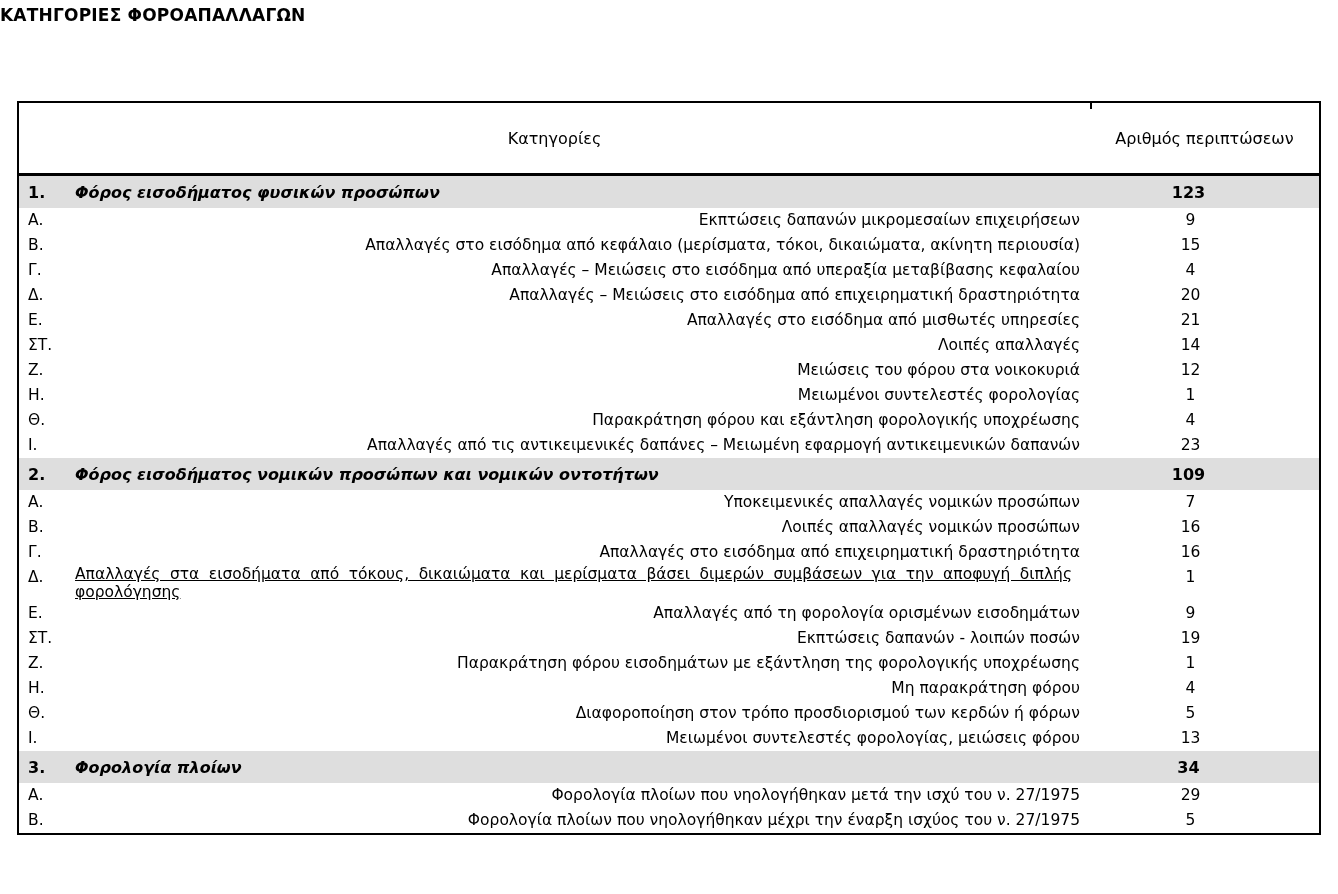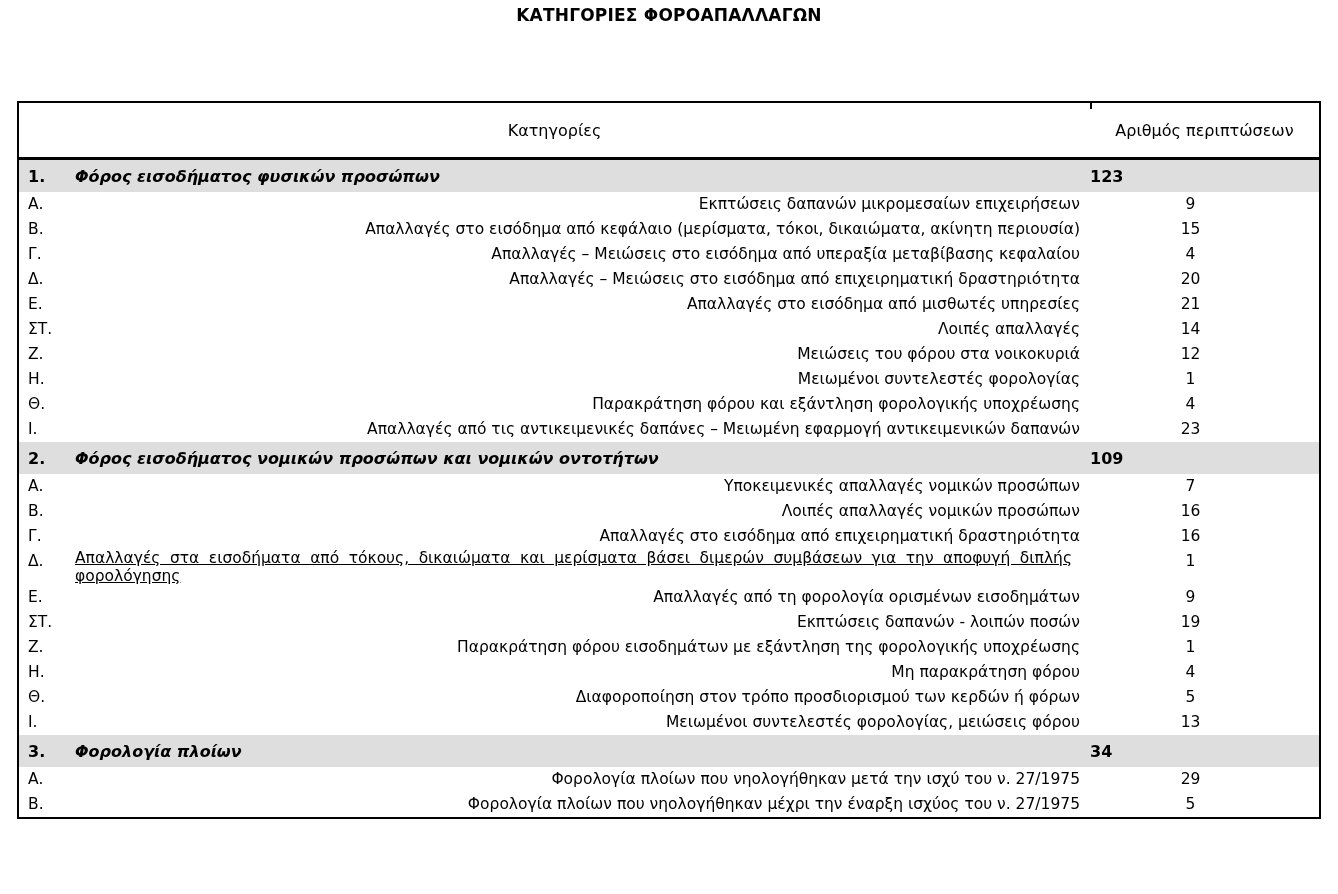--- a/index.html
+++ b/index.html
@@ -15,21 +15,20 @@
     overflow: hidden;
     position: relative;
   }
 
   
   .doc-title {
     position: absolute;
     top: 5px;
     left: 0;
     width: 1338px;
-    text-align: center;
     font-size: 17px;
     font-weight: bold;
     letter-spacing: 0.2px;
   }
 
   
   .table-wrap {
     position: absolute;
     left: 17px;
     top: 101px;
@@ -55,21 +54,21 @@
     border-collapse: collapse;
     width: 100%;
     table-layout: fixed;
   }
   table.fx col.c-num   { width: 52px;  }
   table.fx col.c-label { width: 1019px; }
   table.fx col.c-count { width: 229px; }
 
   
   tr.head-row td {
-    padding: 4px;
+    padding: 12px;
     vertical-align: middle;
     height: 46px;
     font-size: 16px;
     border-bottom: 3px solid #000;
   }
   .head-categories {
     text-align: center;
     padding-right: 190px;
   }
   .head-count {
@@ -88,20 +87,21 @@
   tr.section-row td.sec-num {
     padding-left: 9px;
     text-align: left;
   }
   tr.section-row td.sec-label {
     padding-left: 4px;
     text-align: left;
     font-style: italic;
   }
   tr.section-row td.sec-count {
+    text-align: center;
     padding-right: 32px;
   }
 
   
   tr.item-row td {
     background: #ffffff;
     font-size: 15.5px;
     height: 25px;
     padding: 0;
     vertical-align: top;

